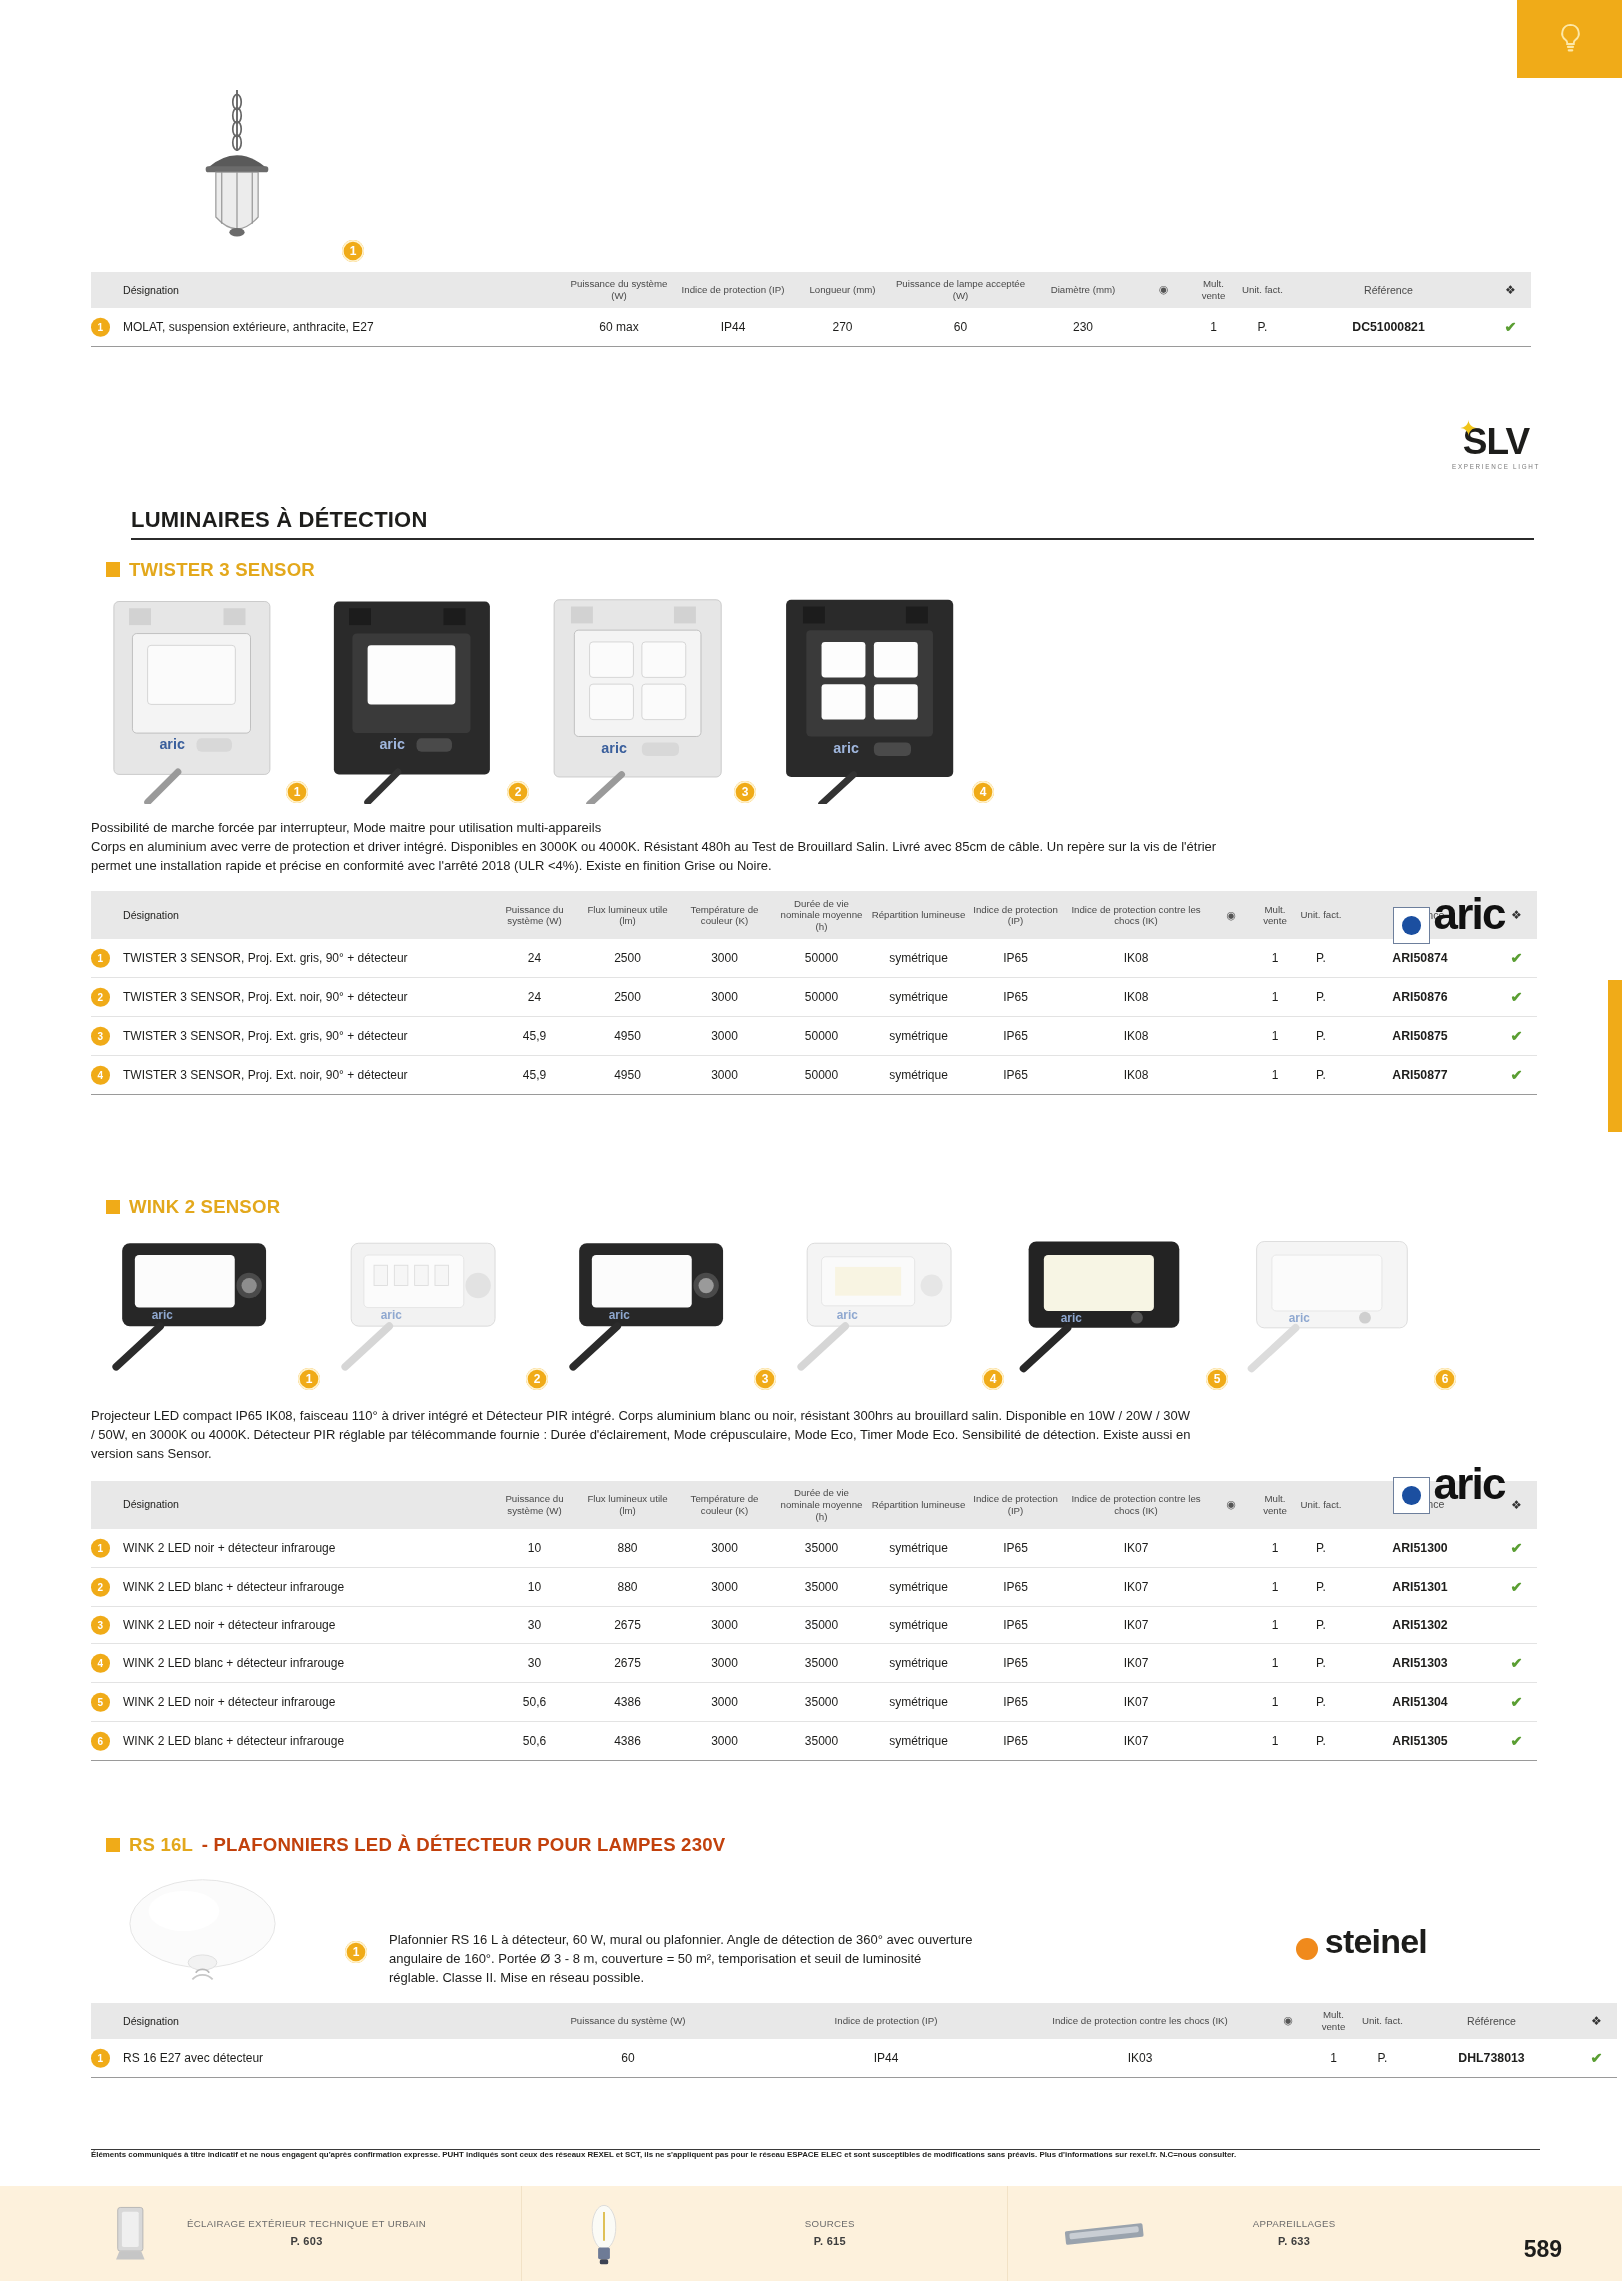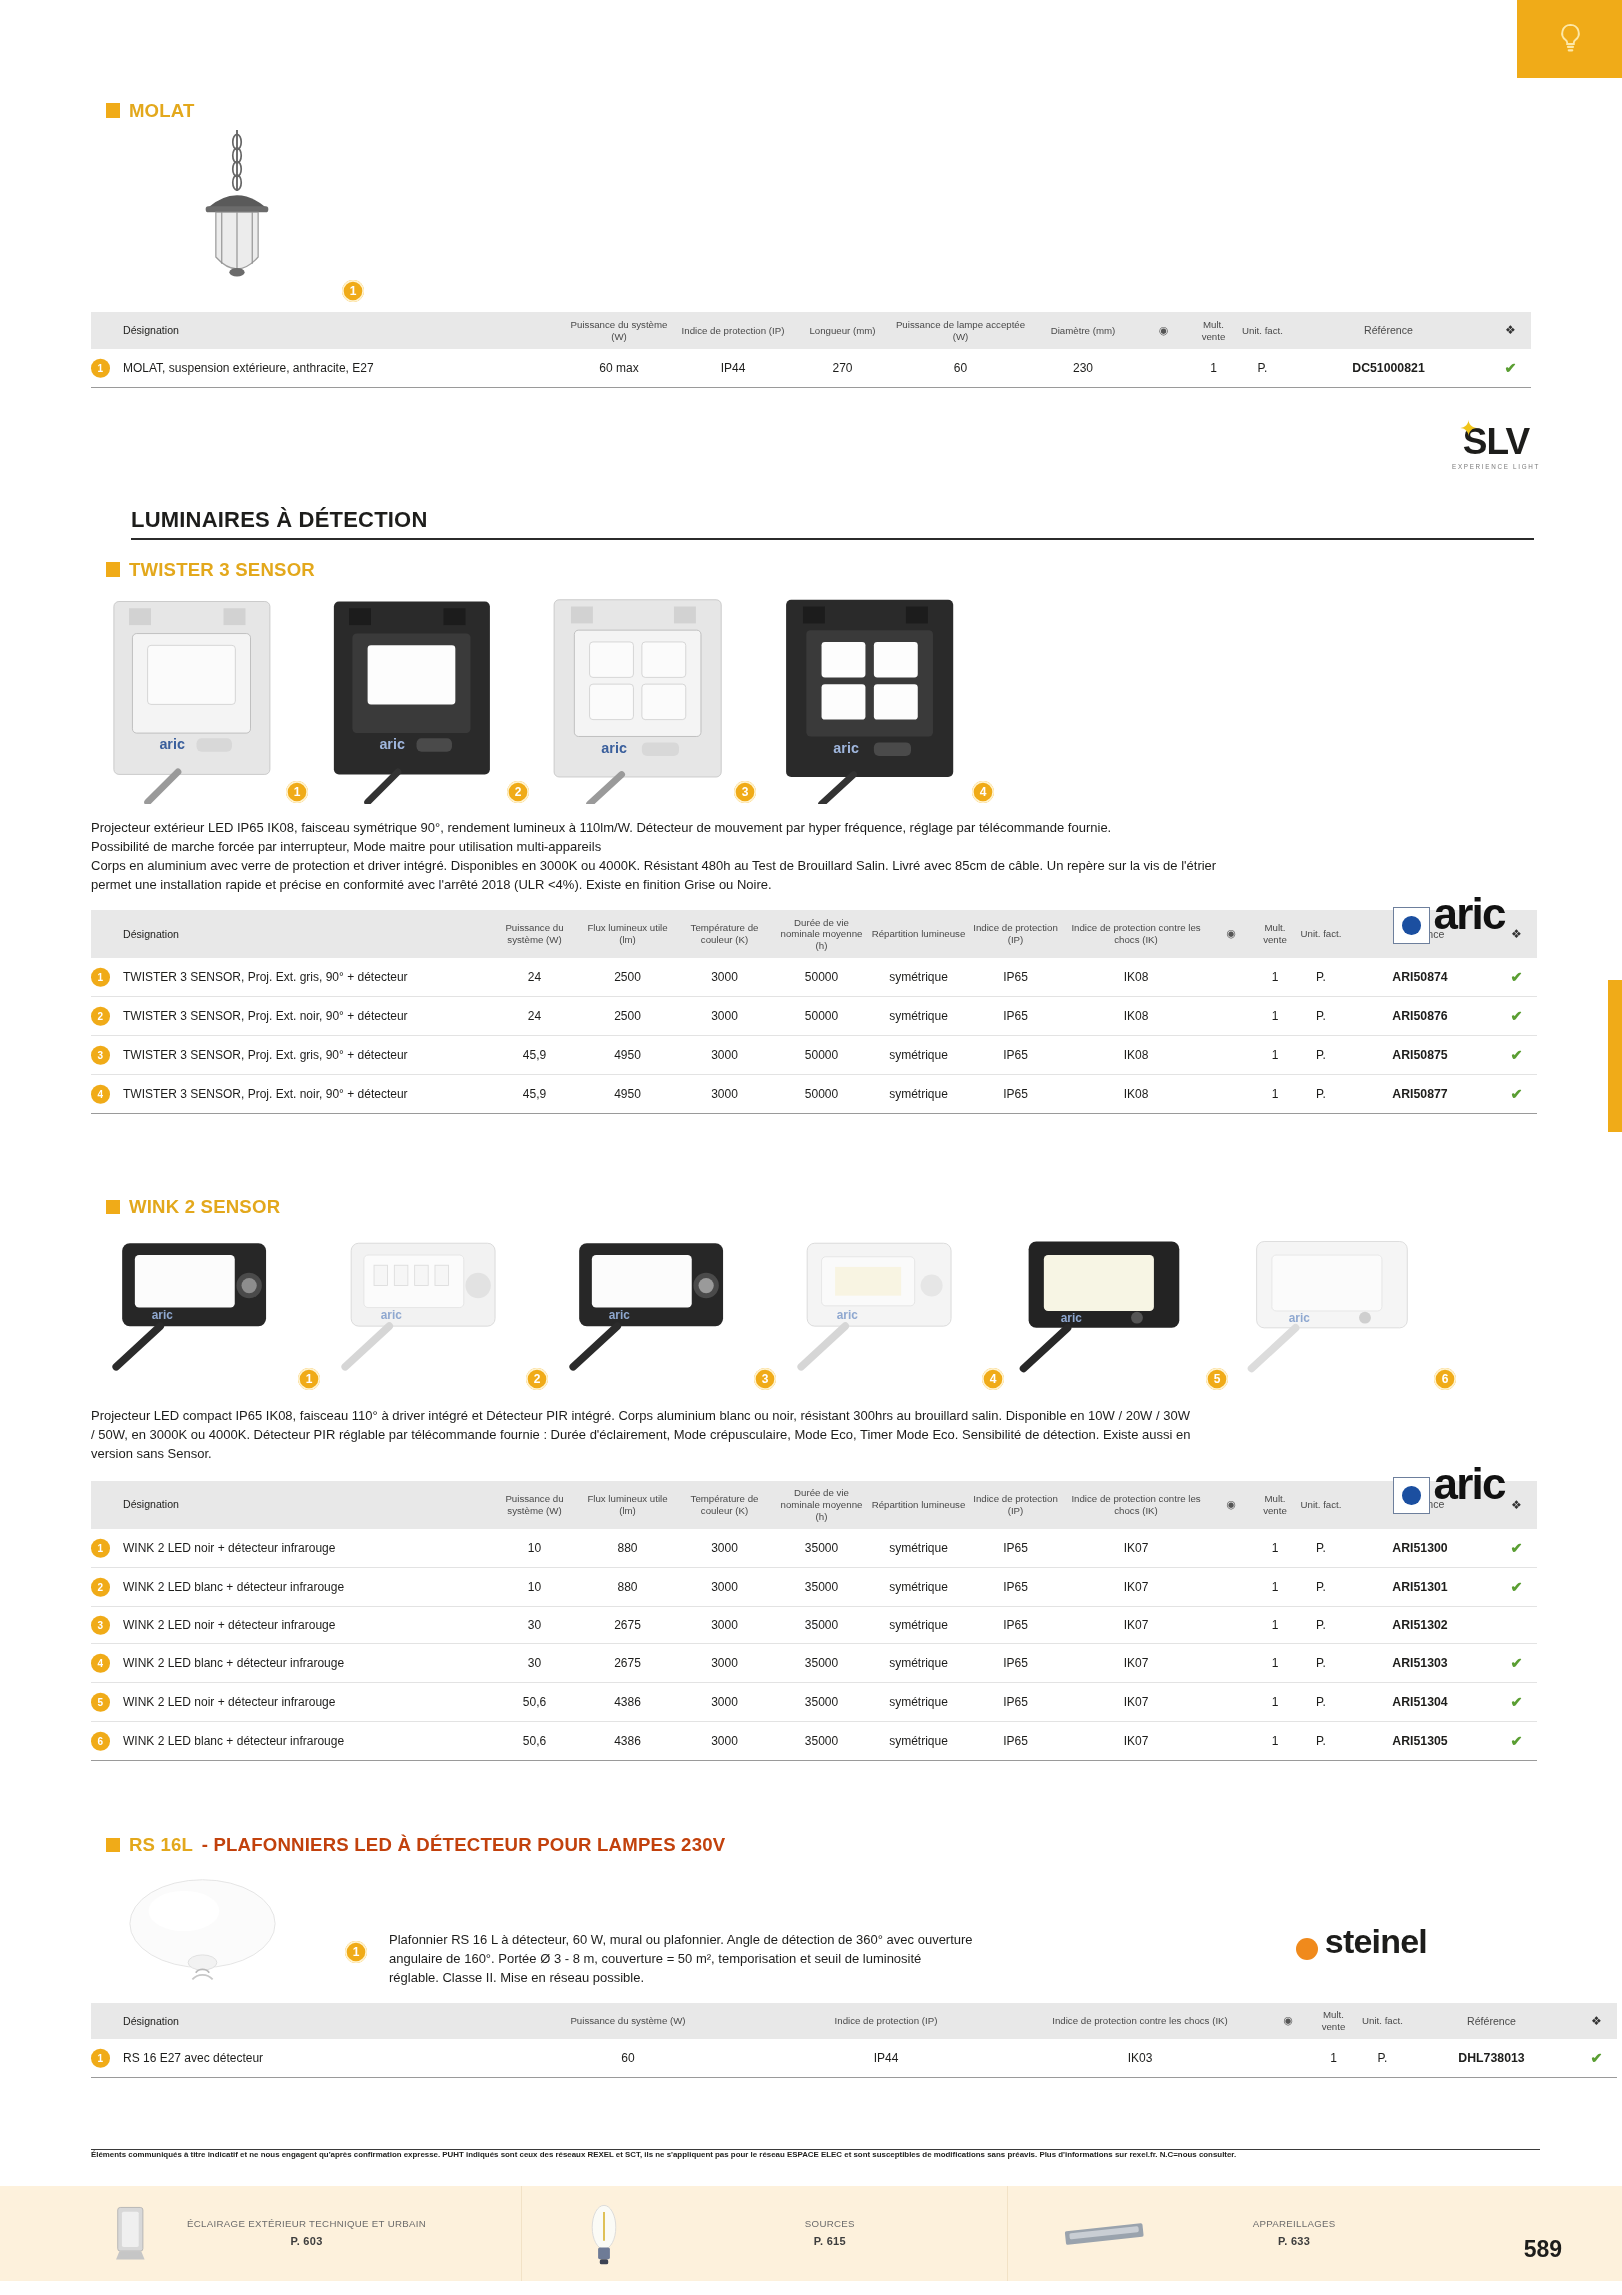--- a/index.html
+++ b/index.html
@@ -127,24 +127,20 @@
       <rect x="8.6" y="21.5" width="6.8" height="2.1" rx="1" fill="#fde8a8"></rect>
       <rect x="9.3" y="24.8" width="5.4" height="2.1" rx="1" fill="#fde8a8"></rect>
     </svg>
   </div>
 
   <div class="side-tab"></div>
 
   <div style="position:absolute; left:0; top:81px; width:1623px;">
 
 
-    <div class="fam-head" style="margin-top:18.6px;">
-      <span class="sq"></span>
-      <span>MOLAT</span>
-    </div>
 
     <div class="prod-strip" style="height:177px; margin-top:8.5px;">
       <div class="shot" style="left:182px; top:0;">
         <svg width="110" height="161" viewBox="0 0 130 190">
           <line x1="65" y1="0" x2="65" y2="72" stroke="#555" stroke-width="2"></line>
           <ellipse cx="65" cy="14" rx="5" ry="9" fill="none" stroke="#666" stroke-width="2"></ellipse>
           <ellipse cx="65" cy="30" rx="5" ry="9" fill="none" stroke="#666" stroke-width="2"></ellipse>
           <ellipse cx="65" cy="46" rx="5" ry="9" fill="none" stroke="#666" stroke-width="2"></ellipse>
           <ellipse cx="65" cy="62" rx="5" ry="9" fill="none" stroke="#666" stroke-width="2"></ellipse>
           <path d="M30 92 Q65 62 100 92 Z" fill="#5a5a5a"></path>
@@ -285,21 +281,20 @@
           <rect x="162" y="16" width="26" height="20" fill="#1c1c1c"></rect>
           <text x="76" y="190" font-size="17" font-family="Liberation Sans" fill="#9fb6dd" font-weight="bold">aric</text>
           <rect x="124" y="177" width="44" height="16" rx="6" fill="#4a4a4a"></rect>
           <path d="M100 215 L62 250" stroke="#333" stroke-width="8" stroke-linecap="round"></path>
         </svg>
       </div>
       <div class="badge" style="left:972px; top:188px;">4</div>
     </div>
 
     <div class="desc" style="margin-top:6.8px;">
-      <div>Projecteur extérieur LED IP65 IK08, faisceau symétrique 90°, rendement lumineux à 110lm/W. Détecteur de mouvement par hyper fréquence, réglage par télécommande fournie.</div>
       <div>Possibilité de marche forcée par interrupteur, Mode maitre pour utilisation multi-appareils</div>
       <div>Corps en aluminium avec verre de protection et driver intégré. Disponibles en 3000K ou 4000K. Résistant 480h au Test de Brouillard Salin. Livré avec 85cm de câble. Un repère sur la vis de l'étrier</div>
       <div>permet une installation rapide et précise en conformité avec l'arrêté 2018 (ULR &lt;4%). Existe en finition Grise ou Noire.</div>
     </div>
 
     <div class="brand" style="left:1393px; top:385px;">
       <span class="aric-mark">
           <span class="aric-dot"></span>
         </span><span class="aric-word">aric</span>
     </div>

